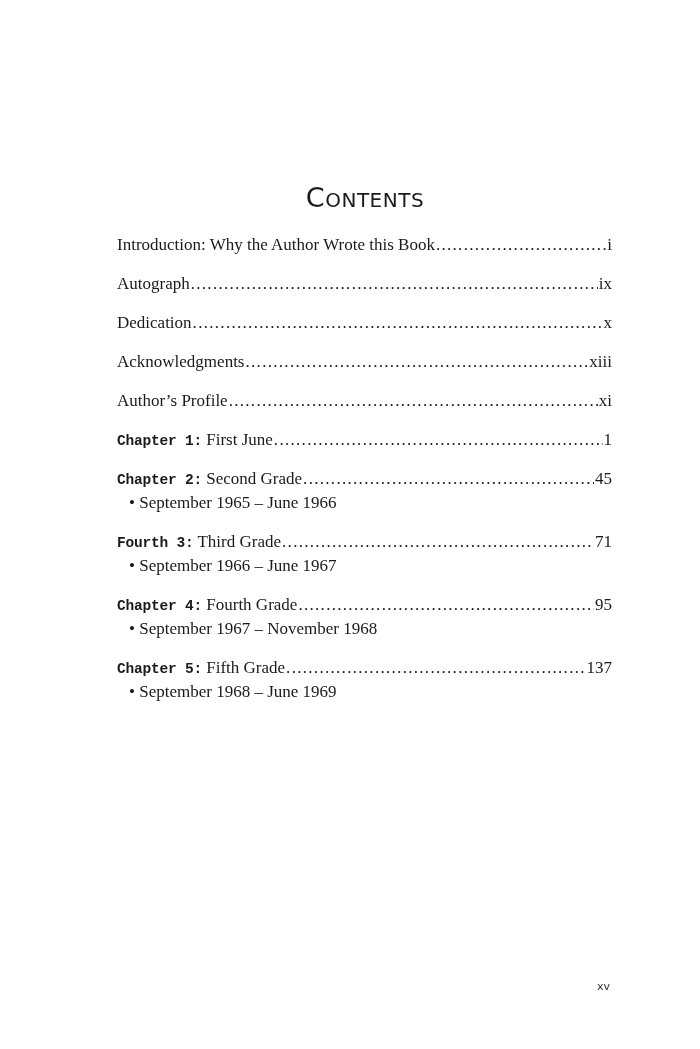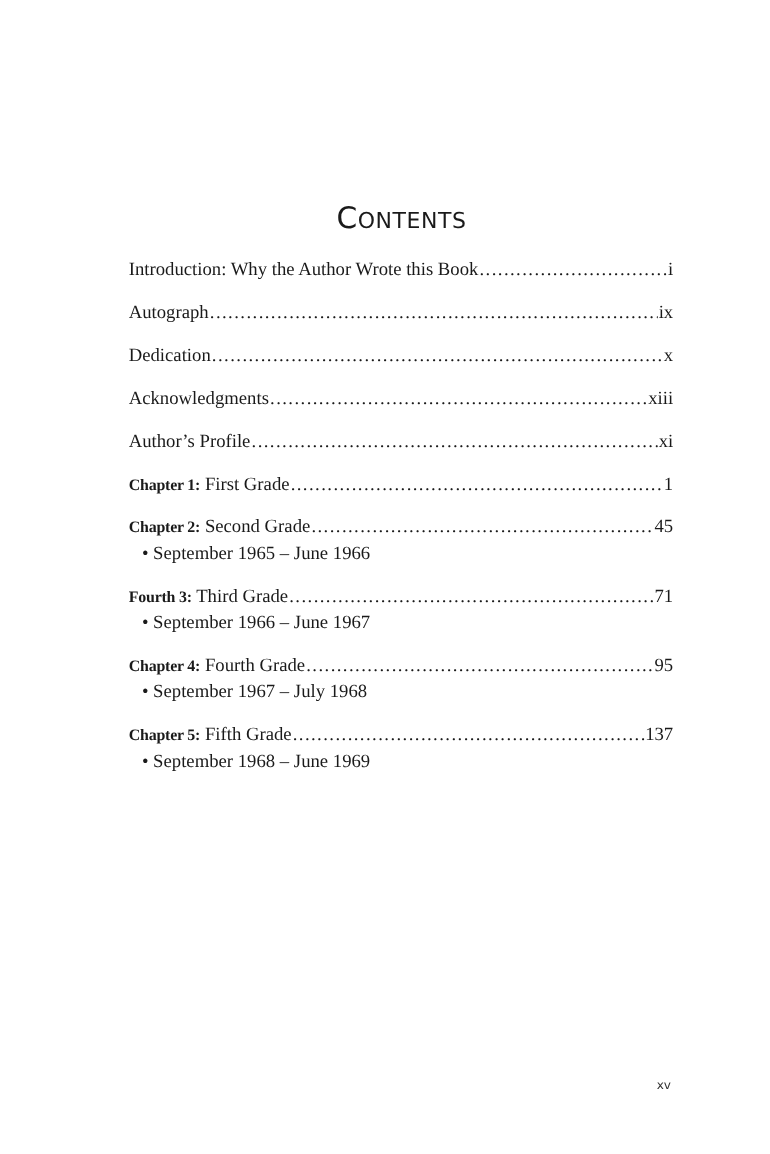--- a/index.html
+++ b/index.html
@@ -39,21 +39,21 @@
     .entry {
       display: flex;
       align-items: flex-start;
       height: 24px;
       line-height: 24px;
       white-space: nowrap;
       overflow: hidden;
     }
     .entry .label { flex: 0 0 auto; }
     .entry .chap {
-      font-family: Liberation Serif, serif;
+      font-family: Liberation Mono, monospace;
       font-weight: bold;
       font-size: 14.5px;
       letter-spacing: -0.2px;
     }
     .entry .leader {
       flex: 1 1 auto;
       overflow: hidden;
       margin: 0 1px;
       letter-spacing: 1.3px;
     }
@@ -110,21 +110,21 @@
   </div>
 
   <div class="entry simple">
     <span class="label">Author’s Profile</span>
     <span class="leader"></span>
     <span class="page">xi</span>
   </div>
 
   <div class="chapter-block">
     <div class="entry">
-      <span class="label"><span class="chap">Chapter 1:</span> <span>First Grade </span></span>
+      <span class="label"><span class="chap">Chapter 1:</span> <span>First June </span></span>
       <span class="leader"></span>
       <span class="page">1</span>
     </div>
   </div>
 
   <div class="chapter-block">
     <div class="entry">
       <span class="label"><span class="chap">Chapter 2:</span> <span>Second Grade </span></span>
       <span class="leader"></span>
       <span class="page">45</span>
@@ -140,21 +140,21 @@
     </div>
     <div class="sub">• September 1966 – June 1967</div>
   </div>
 
   <div class="chapter-block">
     <div class="entry">
       <span class="label"><span class="chap">Chapter 4:</span> <span>Fourth Grade</span></span>
       <span class="leader"></span>
       <span class="page">95</span>
     </div>
-    <div class="sub">• September 1967 – July 1968</div>
+    <div class="sub">• September 1967 – November 1968</div>
   </div>
 
   <div class="chapter-block">
     <div class="entry">
       <span class="label"><span class="chap">Chapter 5:</span> <span>Fifth Grade</span></span>
       <span class="leader"></span>
       <span class="page">137</span>
     </div>
     <div class="sub">• September 1968 – June 1969</div>
   </div>

